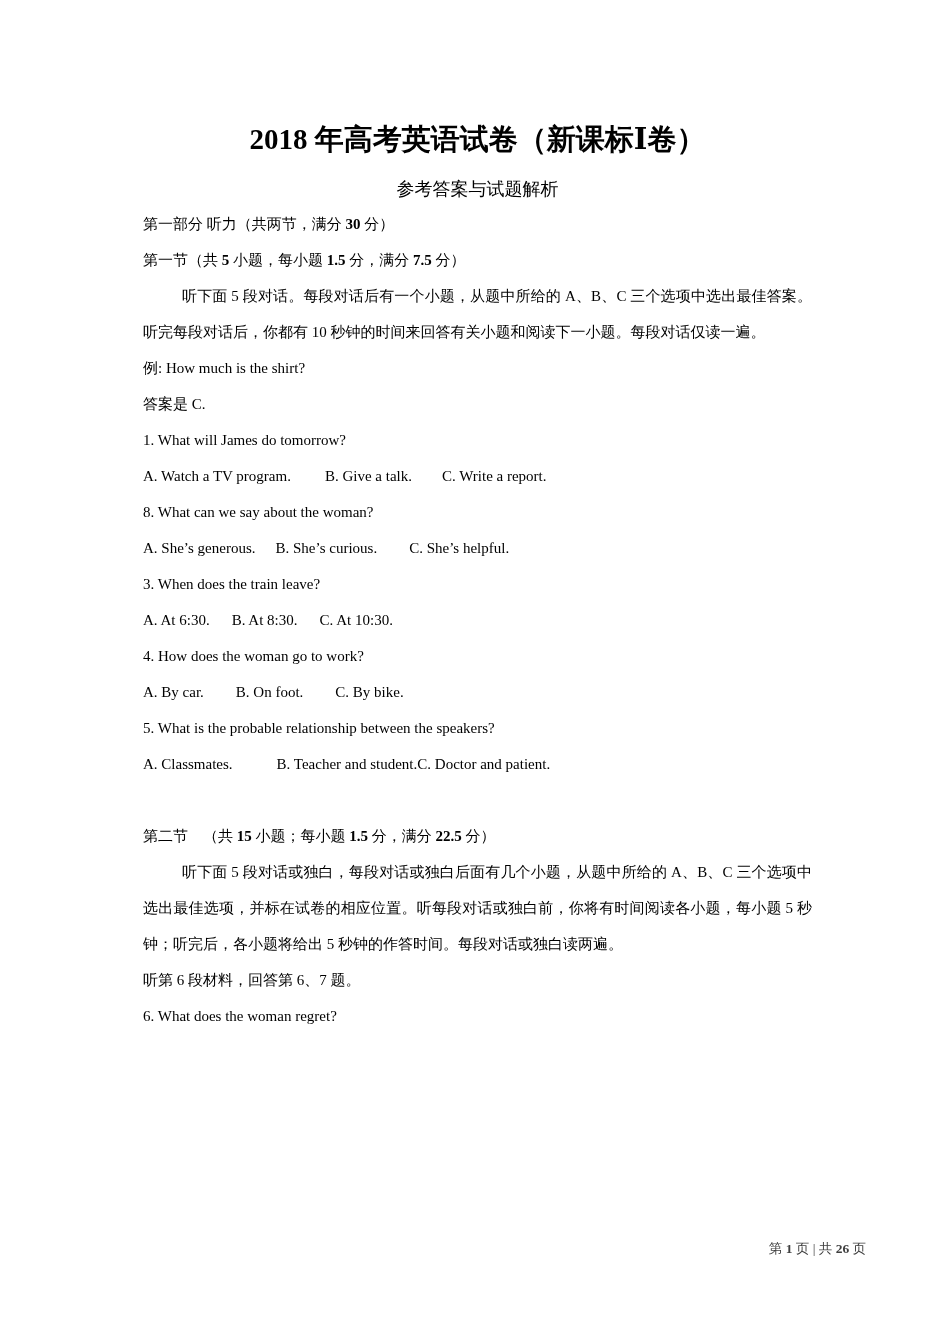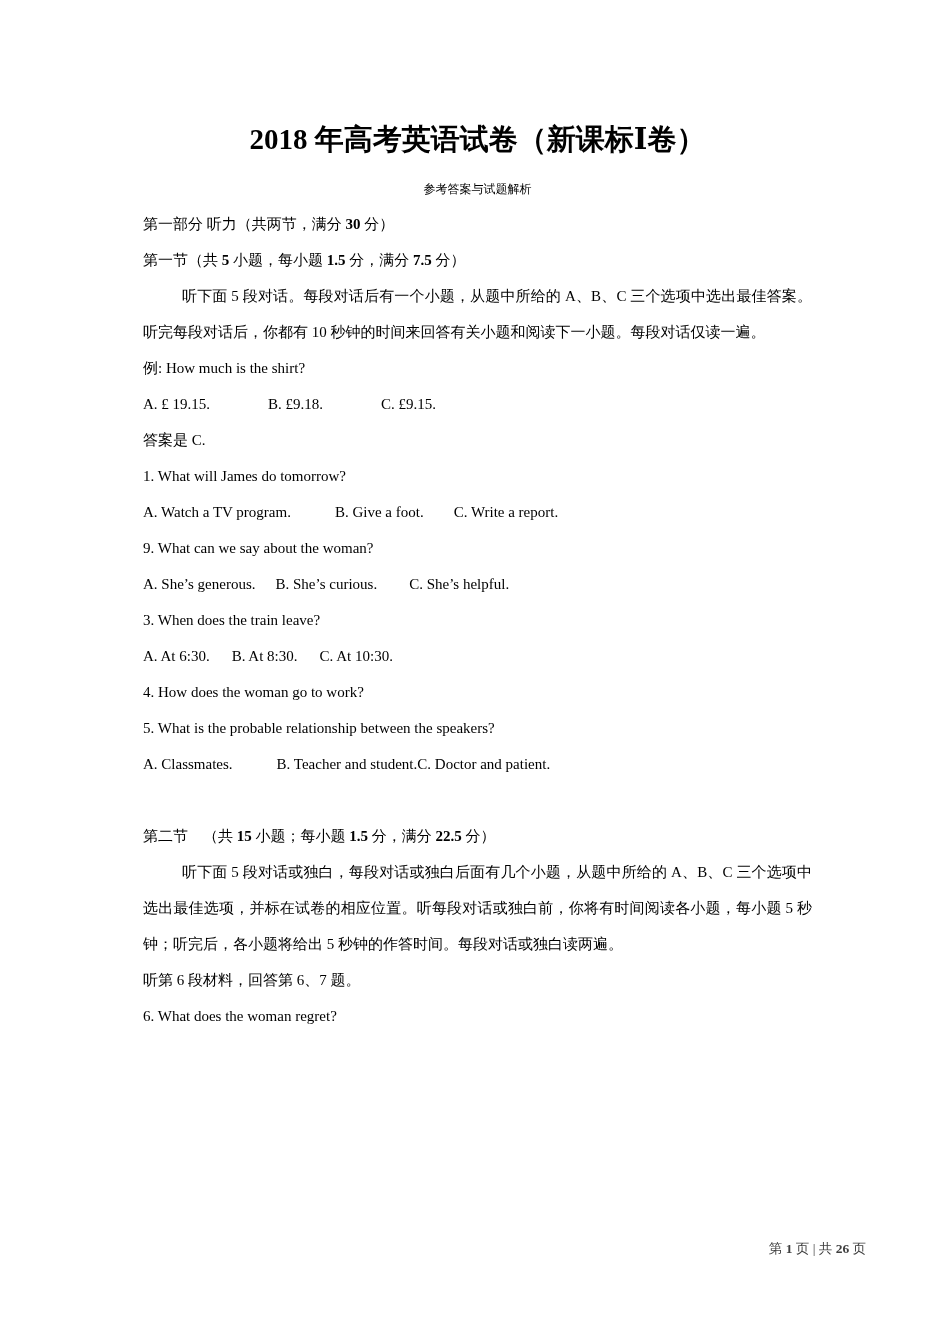--- a/index.html
+++ b/index.html
@@ -20,21 +20,21 @@
   }
   .line { font-size: 15px; line-height: 36px; text-align: left; }
   .title {
     font-size: 29px;
     line-height: 42px;
     font-weight: bold;
     text-align: center;
   }
   .subtitle {
     font-family: "Liberation Sans", "DejaVu Sans", sans-serif;
-    font-size: 12px;
+    font-size: 18px;
     line-height: 20px;
     text-align: center;
     margin-top: 19px;
     margin-bottom: 7px;
   }
   .para { text-align: justify; text-indent: 39px; }
   .spacer { height: 36px; }
   .bold { font-weight: bold; }
   .option { display: inline; }
   .footer {
@@ -53,29 +53,29 @@
 
 <div class="page">
   <div class="content">
     <div class="line title">2018 年高考英语试卷（新课标Ⅰ卷）</div>
     <div class="line subtitle">参考答案与试题解析</div>
     <div id="body-lines">
         <div class="line heading"><span>第一部分 听力（共两节，满分 </span><span class="bold">30</span><span> 分）</span></div>
         <div class="line heading"><span>第一节（共 </span><span class="bold">5</span><span> 小题，每小题 </span><span class="bold">1.5</span><span> 分，满分 </span><span class="bold">7.5</span><span> 分）</span></div>
         <div class="line para"><span>听下面 5 段对话。每段对话后有一个小题，从题中所给的 A、B、C 三个选项中选出最佳答案。听完每段对话后，你都有 10 秒钟的时间来回答有关小题和阅读下一小题。每段对话仅读一遍。</span></div>
         <div class="line text"><span>例: How much is the shirt?</span></div>
-        <div class="line options"><span class="option" style="margin-right: 58px;">A. £ 19.15.</span><span class="option" style="margin-right: 58px;">B. £9.18.</span><span class="option">C. £9.15.</span></div>
         <div class="line text"><span>答案是 C.</span></div>
         <div class="line text"><span>1. What will James do tomorrow?</span></div>
-        <div class="line options"><span class="option" style="margin-right: 44px;">A. Watch a TV program.</span><span class="option" style="margin-right: 30px;">B. Give a foot.</span><span class="option">C. Write a report.</span></div>
-        <div class="line text"><span>9. What can we say about the woman?</span></div>
+        <div class="line options"><span class="option" style="margin-right: 34px;">A. Watch a TV program.</span><span class="option" style="margin-right: 30px;">B. Give a talk.</span><span class="option">C. Write a report.</span></div>
+        <div class="line text"><span>8. What can we say about the woman?</span></div>
         <div class="line options"><span class="option" style="margin-right: 20px;">A. She’s generous.</span><span class="option" style="margin-right: 32px;">B. She’s curious.</span><span class="option">C. She’s helpful.</span></div>
         <div class="line text"><span>3. When does the train leave?</span></div>
         <div class="line options"><span class="option" style="margin-right: 22px;">A. At 6:30.</span><span class="option" style="margin-right: 22px;">B. At 8:30.</span><span class="option">C. At 10:30.</span></div>
         <div class="line options"><span class="option">4. How does the woman go to work?</span></div>
+        <div class="line options"><span class="option" style="margin-right: 32px;">A. By car.</span><span class="option" style="margin-right: 32px;">B. On foot.</span><span class="option">C. By bike.</span></div>
         <div class="line text"><span>5. What is the probable relationship between the speakers?</span></div>
         <div class="line options"><span class="option" style="margin-right: 44px;">A. Classmates.</span><span class="option" style="">B. Teacher and student.</span><span class="option">C. Doctor and patient.</span></div>
         <div class="spacer"></div>
         <div class="line heading"><span>第二节　（共 </span><span class="bold">15</span><span> 小题；每小题 </span><span class="bold">1.5</span><span> 分，满分 </span><span class="bold">22.5</span><span> 分）</span></div>
         <div class="line para"><span>听下面 5 段对话或独白，每段对话或独白后面有几个小题，从题中所给的 A、B、C 三个选项中选出最佳选项，并标在试卷的相应位置。听每段对话或独白前，你将有时间阅读各小题，每小题 5 秒钟；听完后，各小题将给出 5 秒钟的作答时间。每段对话或独白读两遍。</span></div>
         <div class="line text"><span>听第 6 段材料，回答第 6、7 题。</span></div>
         <div class="line text"><span>6. What does the woman regret?</span></div>
       </div>
   </div>
   <div class="footer" id="page-footer"><span>第 </span><span class="bold">1</span><span> 页 | 共 </span><span class="bold">26</span><span> 页</span></div>

